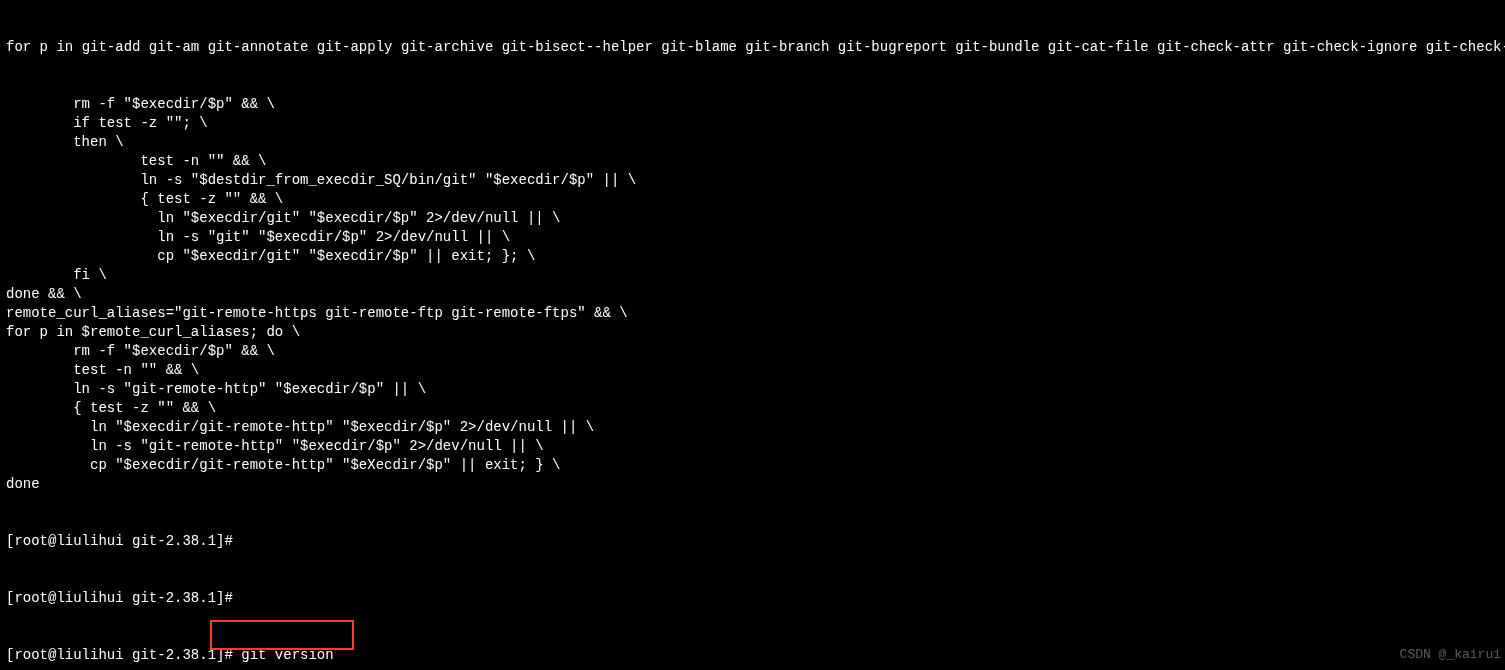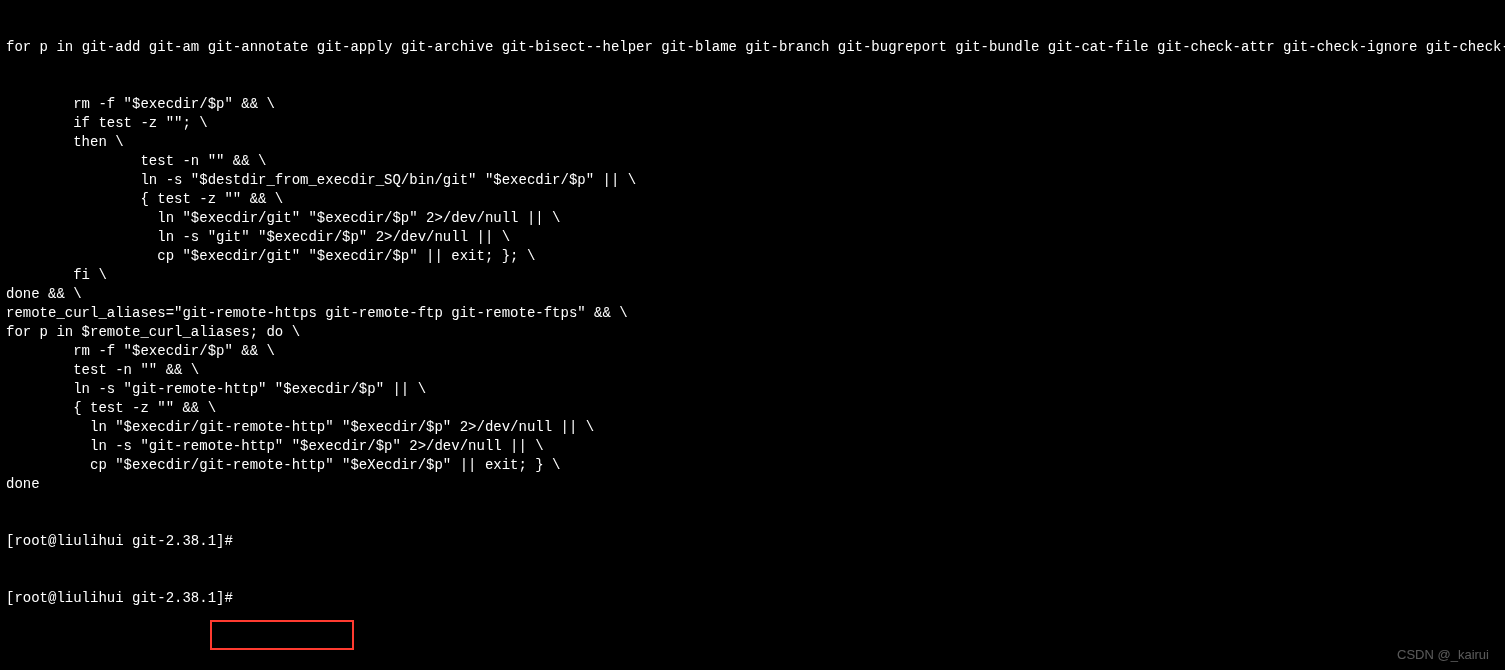--- a/index.html
+++ b/index.html
@@ -30,34 +30,35 @@
     position: absolute;
     border: 2px solid #ff3b30;
     left: 210px;
     top: 620px;
     width: 140px;
     height: 26px;
     pointer-events: none;
   }
   .watermark {
     position: absolute;
-    right: 16px;
+    right: 4px;
     bottom: 6px;
     color: rgba(255,255,255,0.35);
-    font-family: Liberation Sans, sans-serif;
+    font-family: Liberation Mono, monospace;
     font-size: 13px;
     text-align: center;
   }
 </style>
 </head>
 <body>
 
 <div class="terminal">
   <div class="wrapblock"><span>for p in  </span><span id="git-cmds">git-add git-am git-annotate git-apply git-archive git-bisect--helper git-blame git-branch git-bugreport git-bundle git-cat-file git-check-attr git-check-ignore git-check-mailmap k-ref-format git-checkout--worker git-checkout-index git-checkout git-clean git-clone git-column git-commit-graph git-commit-tree git-commit git-config git-count-objects git-credential-ca on git-credential-cache git-credential-store git-credential git-describe git-diagnose git-diff-files git-diff-index git-diff-tree git-diff git-difftool git-env--helper git-fast-export git ort git-fetch-pack git-fetch git-fmt-merge-msg git-for-each-ref git-for-each-repo git-fsck git-fsmonitor--daemon git-gc git-get-tar-commit-id git-grep git-hash-object git-help git-hook gi ack git-init-db git-interpret-trailers git-log git-ls-files git-ls-remote git-ls-tree git-mailinfo git-mailsplit git-merge-base git-merge-file git-merge-index git-merge-ours git-merge-recu t-merge-tree git-merge git-mktag git-mktree git-multi-pack-index git-mv git-name-rev git-notes git-pack-objects git-pack-redundant git-pack-refs git-patch-id git-prune-packed git-prune gi t-push git-range-diff git-read-tree git-rebase git-receive-pack git-reflog git-remote-ext git-remote-fd git-remote git-repack git-replace git-rerere git-reset git-rev-list git-rev-parse g git-rm git-send-pack git-shortlog git-show-branch git-show-index git-show-ref git-sparse-checkout git-stash git-stripspace git-submodule--helper git-symbolic-ref git-tag git-unpack-file g k-objects git-update-index git-update-ref git-update-server-info git-upload-archive git-upload-pack git-var git-verify-commit git-verify-pack git-verify-tag git-worktree git-write-tree gi git-cherry-pick git-format-patch git-fsck-objects git-init git-maintenance git-merge-subtree git-restore git-show git-stage git-status git-switch git-version git-whatchanged;</span></div>
   <div id="script-body"><div>        rm -f "$execdir/$p" &amp;&amp; \</div><div>        if test -z ""; \</div><div>        then \</div><div>                test -n "" &amp;&amp; \</div><div>                ln -s "$destdir_from_execdir_SQ/bin/git" "$execdir/$p" || \</div><div>                { test -z "" &amp;&amp; \</div><div>                  ln "$execdir/git" "$execdir/$p" 2&gt;/dev/null || \</div><div>                  ln -s "git" "$execdir/$p" 2&gt;/dev/null || \</div><div>                  cp "$execdir/git" "$execdir/$p" || exit; }; \</div><div>        fi \</div><div>done &amp;&amp; \</div><div>remote_curl_aliases="git-remote-https git-remote-ftp git-remote-ftps" &amp;&amp; \</div><div>for p in $remote_curl_aliases; do \</div><div>        rm -f "$execdir/$p" &amp;&amp; \</div><div>        test -n "" &amp;&amp; \</div><div>        ln -s "git-remote-http" "$execdir/$p" || \</div><div>        { test -z "" &amp;&amp; \</div><div>          ln "$execdir/git-remote-http" "$execdir/$p" 2&gt;/dev/null || \</div><div>          ln -s "git-remote-http" "$execdir/$p" 2&gt;/dev/null || \</div><div>          cp "$execdir/git-remote-http" "$eXecdir/$p" || exit; } \</div><div>done</div></div>
   <div>[root@liulihui git-2.38.1]#</div>
   <div>[root@liulihui git-2.38.1]#</div>
+  <div><span>[root@liulihui git-2.38.1]# </span><span>git version</span></div>
   
   
 </div>
 
 <div class="highlight-box"></div>
 <div class="watermark">CSDN @_kairui</div>
 
 </body></html>

